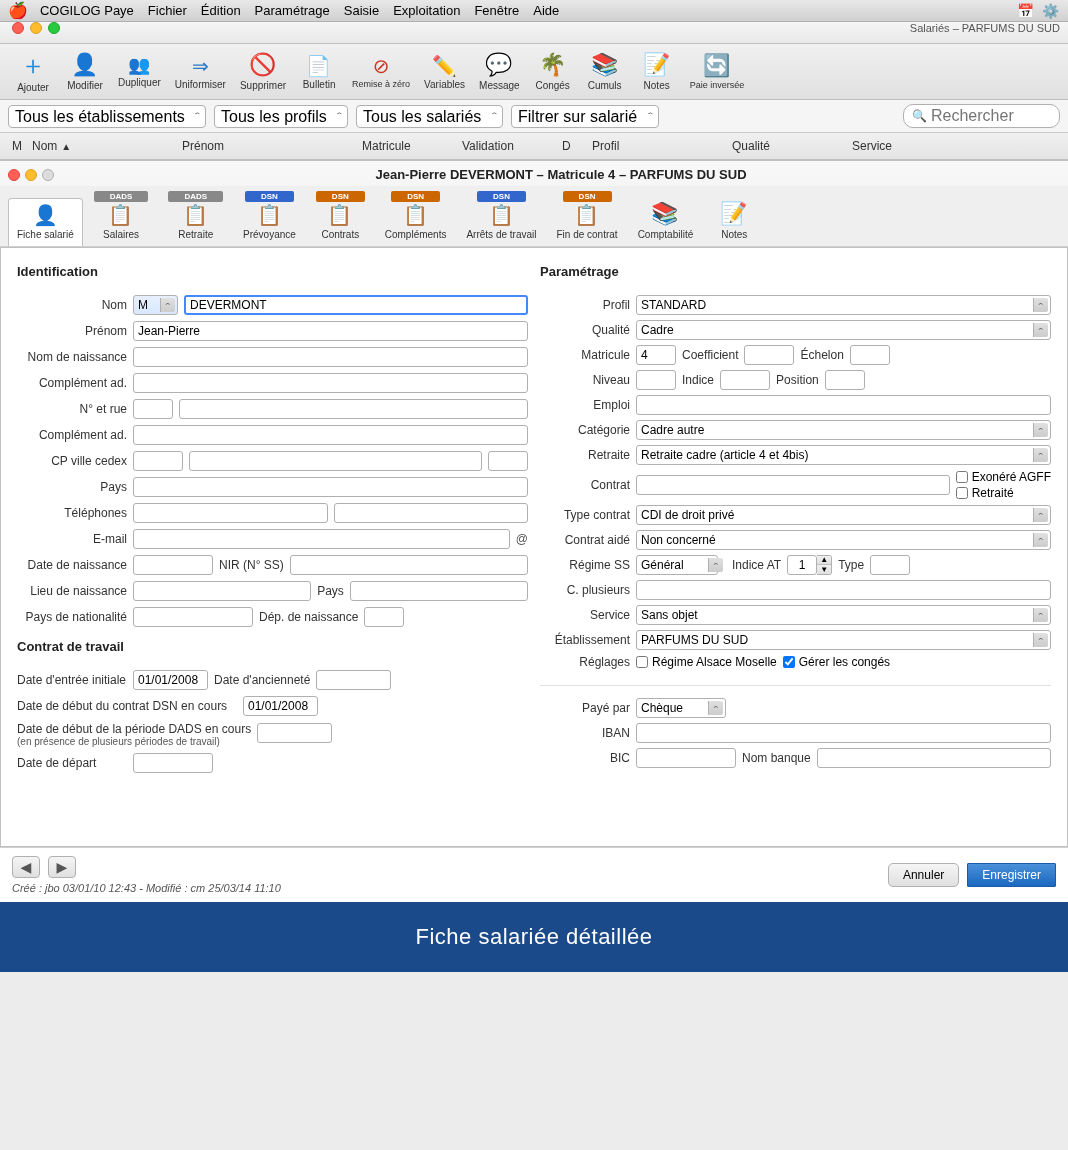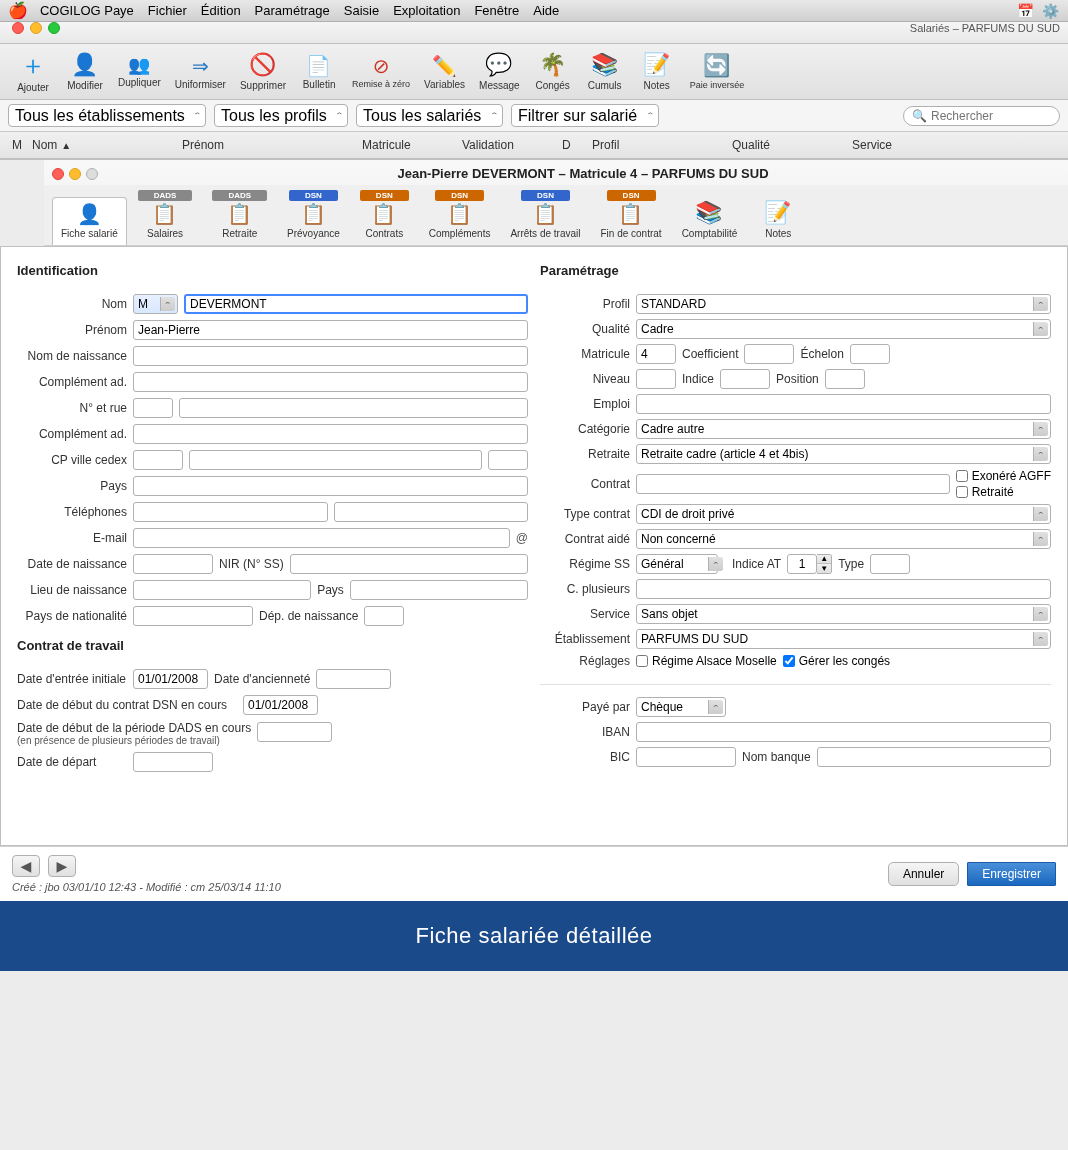--- a/index.html
+++ b/index.html
@@ -67,21 +67,21 @@
       content: "⌃"; position: absolute; right: 4px; top: 50%; transform: translateY(-50%) scaleY(0.7);
       pointer-events: none; font-size: 11px; color: #666;
     }
     .search-box {
       display: flex; align-items: center;
       background: white; border: 1px solid #b0b0b0;
       border-radius: 10px; padding: 2px 8px;
       margin-left: auto;
     }
     .search-box input {
-      border: none; outline: none; font-size: 12px;
+      border: none; outline: none; font-size: 16px;
       background: transparent; width: 120px;
       color: #999;
     }
     .search-icon { color: #888; font-size: 12px; margin-right: 4px; }
 
     
     .table-header {
       background: linear-gradient(to bottom, #f0f0f0, #e4e4e4);
       border-bottom: 2px solid #c0c0c0;
       display: grid;
@@ -89,21 +89,20 @@
       padding: 4px 8px;
       font-size: 12px; font-weight: 500; color: #333;
     }
     .table-header-cell { padding: 2px 4px; }
 
     
     .employee-bar {
       background: linear-gradient(to bottom, #f8f8f8, #efefef);
       border-bottom: 1px solid #d0d0d0;
       padding: 0;
-      margin-left: 44px;
     }
     .employee-title-bar {
       display: flex; align-items: center;
       padding: 6px 8px 4px;
       gap: 8px;
     }
     .traffic-lights-small { display: flex; gap: 5px; }
     .employee-name {
       flex: 1; text-align: center;
       font-size: 13px; font-weight: 600; color: #222;

